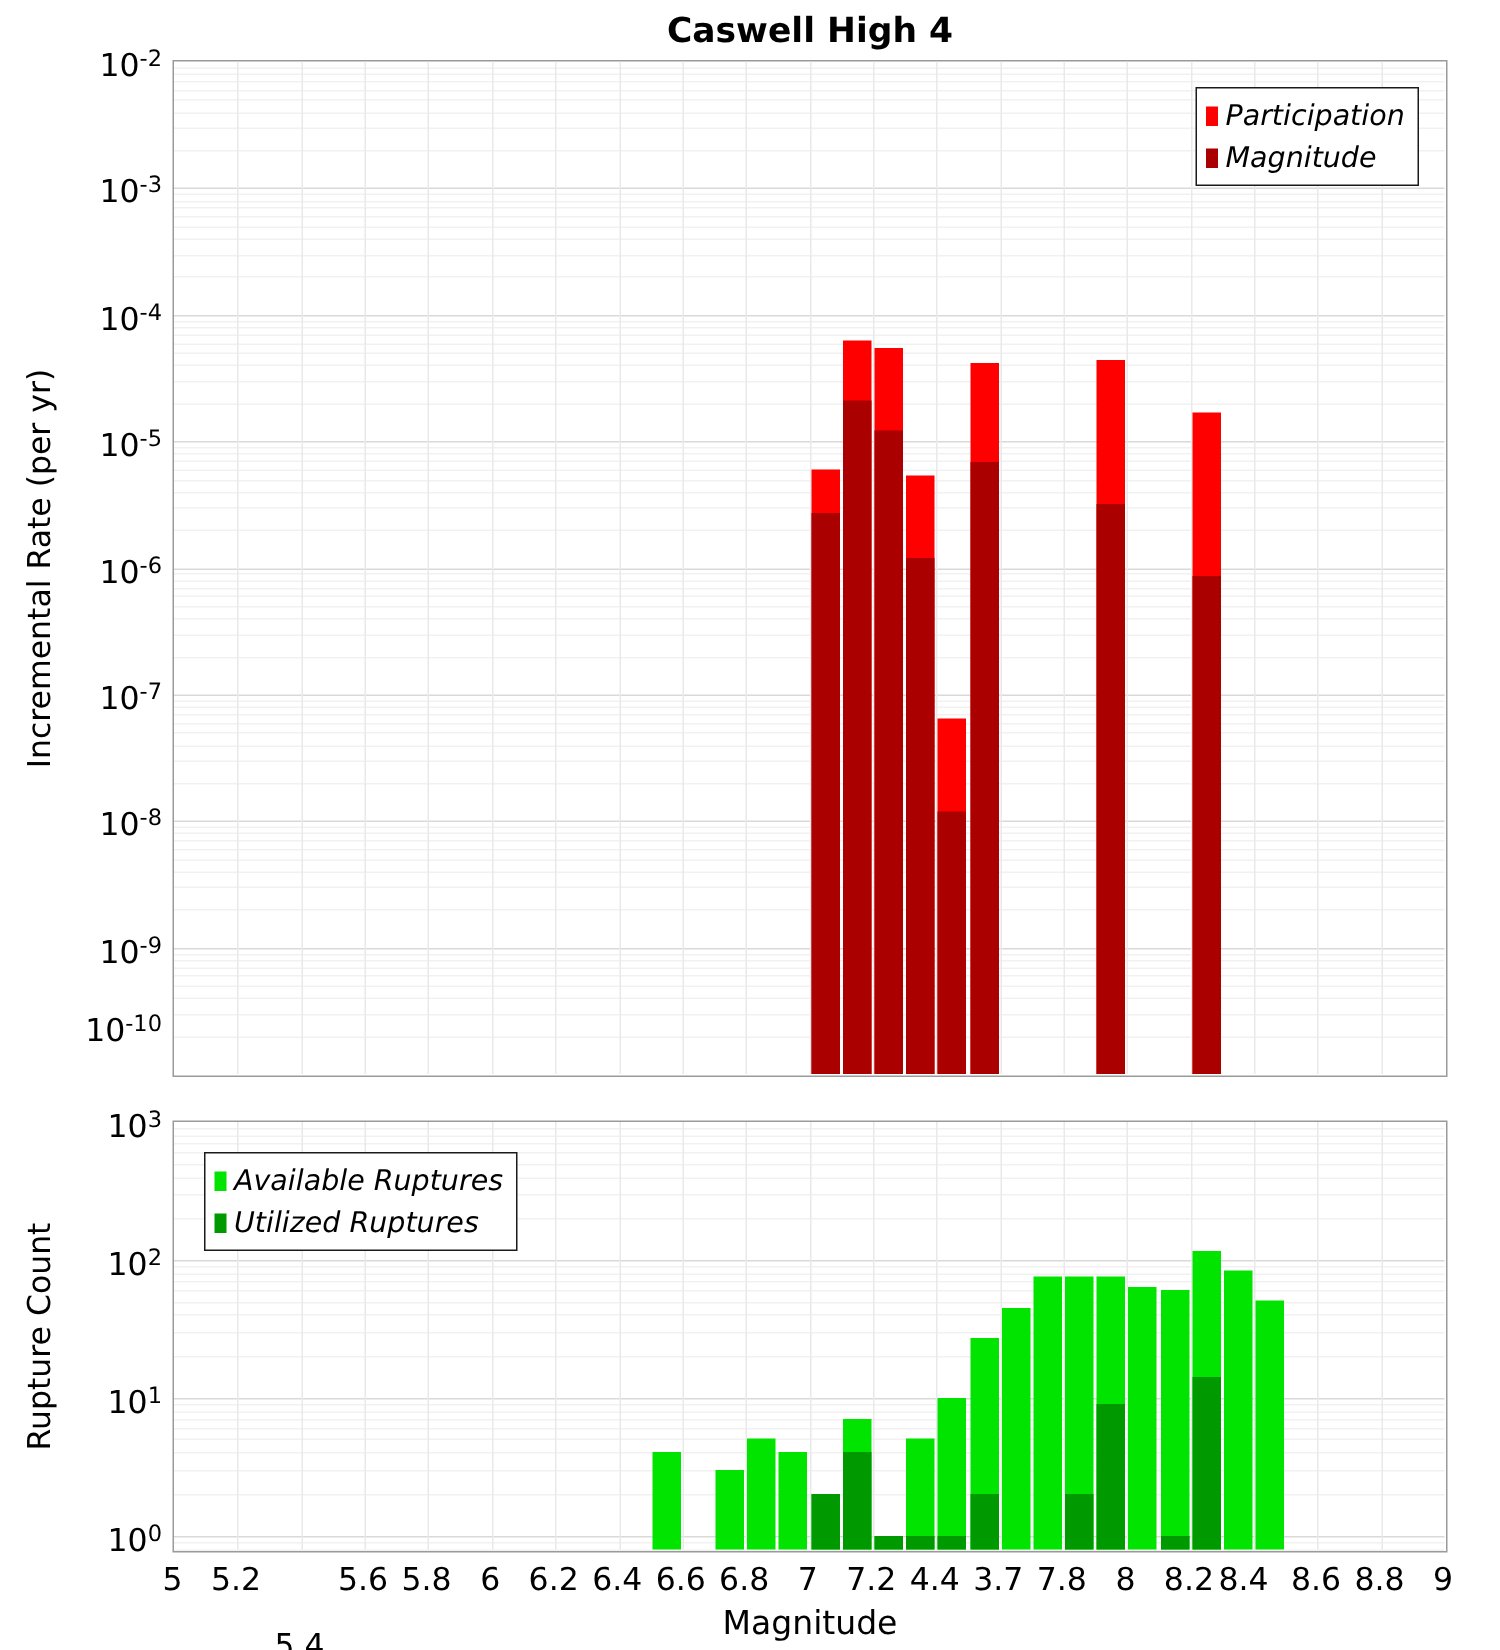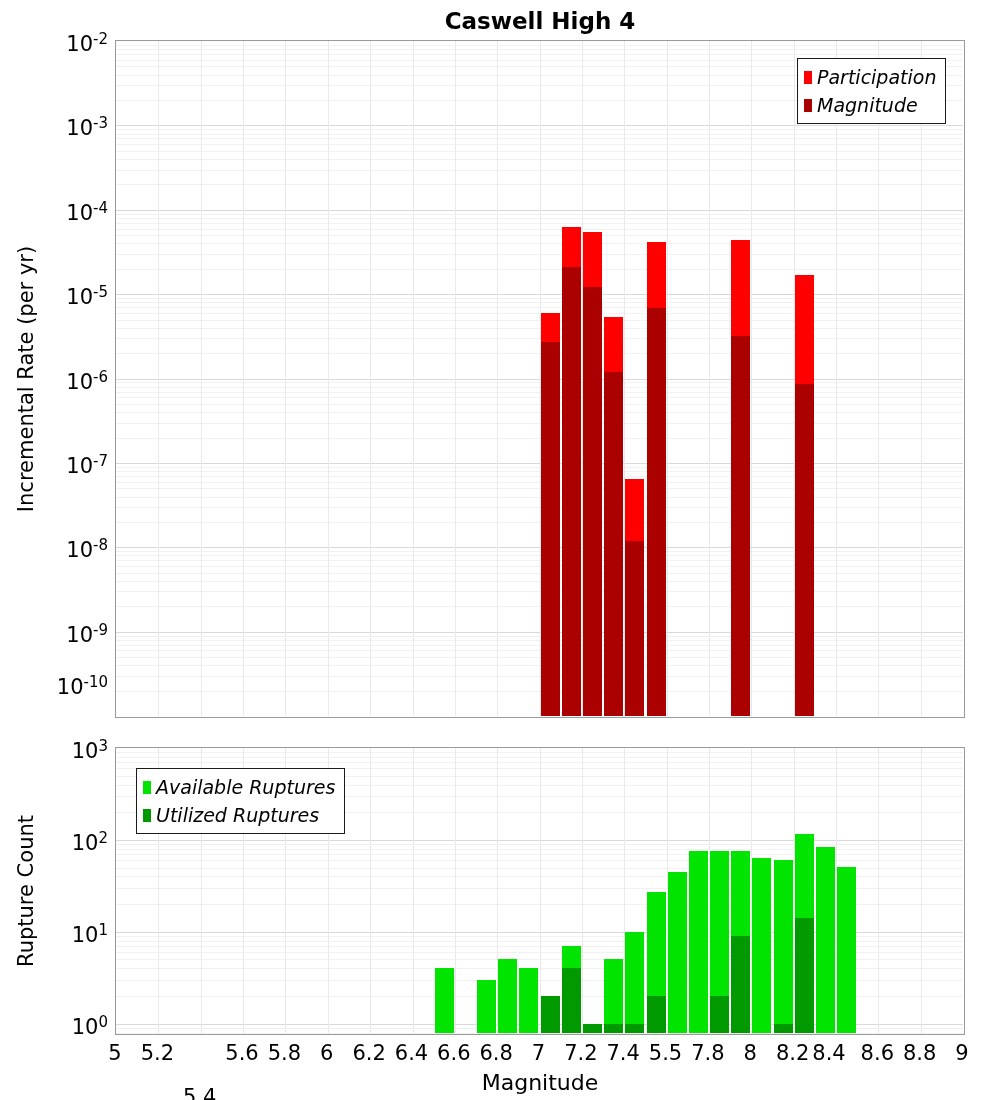--- a/index.html
+++ b/index.html
@@ -262,22 +262,22 @@
     <div class="xtick" style="left: 167.7px; margin-top: 44px;">5.4</div>
     <div class="xtick" style="left: 210px;">5.6</div>
     <div class="xtick" style="left: 252.4px;">5.8</div>
     <div class="xtick" style="left: 294.8px;">6</div>
     <div class="xtick" style="left: 337.1px;">6.2</div>
     <div class="xtick" style="left: 379.5px;">6.4</div>
     <div class="xtick" style="left: 421.8px;">6.6</div>
     <div class="xtick" style="left: 464.1px;">6.8</div>
     <div class="xtick" style="left: 506.5px;">7</div>
     <div class="xtick" style="left: 548.9px;">7.2</div>
-    <div class="xtick" style="left: 591.2px;">7.4</div>
-    <div class="xtick" style="left: 633.5px;">5.5</div>
+    <div class="xtick" style="left: 591.2px;">4.4</div>
+    <div class="xtick" style="left: 633.5px;">3.7</div>
     <div class="xtick" style="left: 675.9px;">7.8</div>
     <div class="xtick" style="left: 718.3px;">8</div>
     <div class="xtick" style="left: 760.6px;">8.2</div>
     <div class="xtick" style="left: 797px; text-align: center;">8.4</div>
     <div class="xtick" style="left: 845.3px;">8.6</div>
     <div class="xtick" style="left: 887.7px;">8.8</div>
     <div class="xtick" style="left: 930px;">9</div>
   </div>
 
 </body></html>

